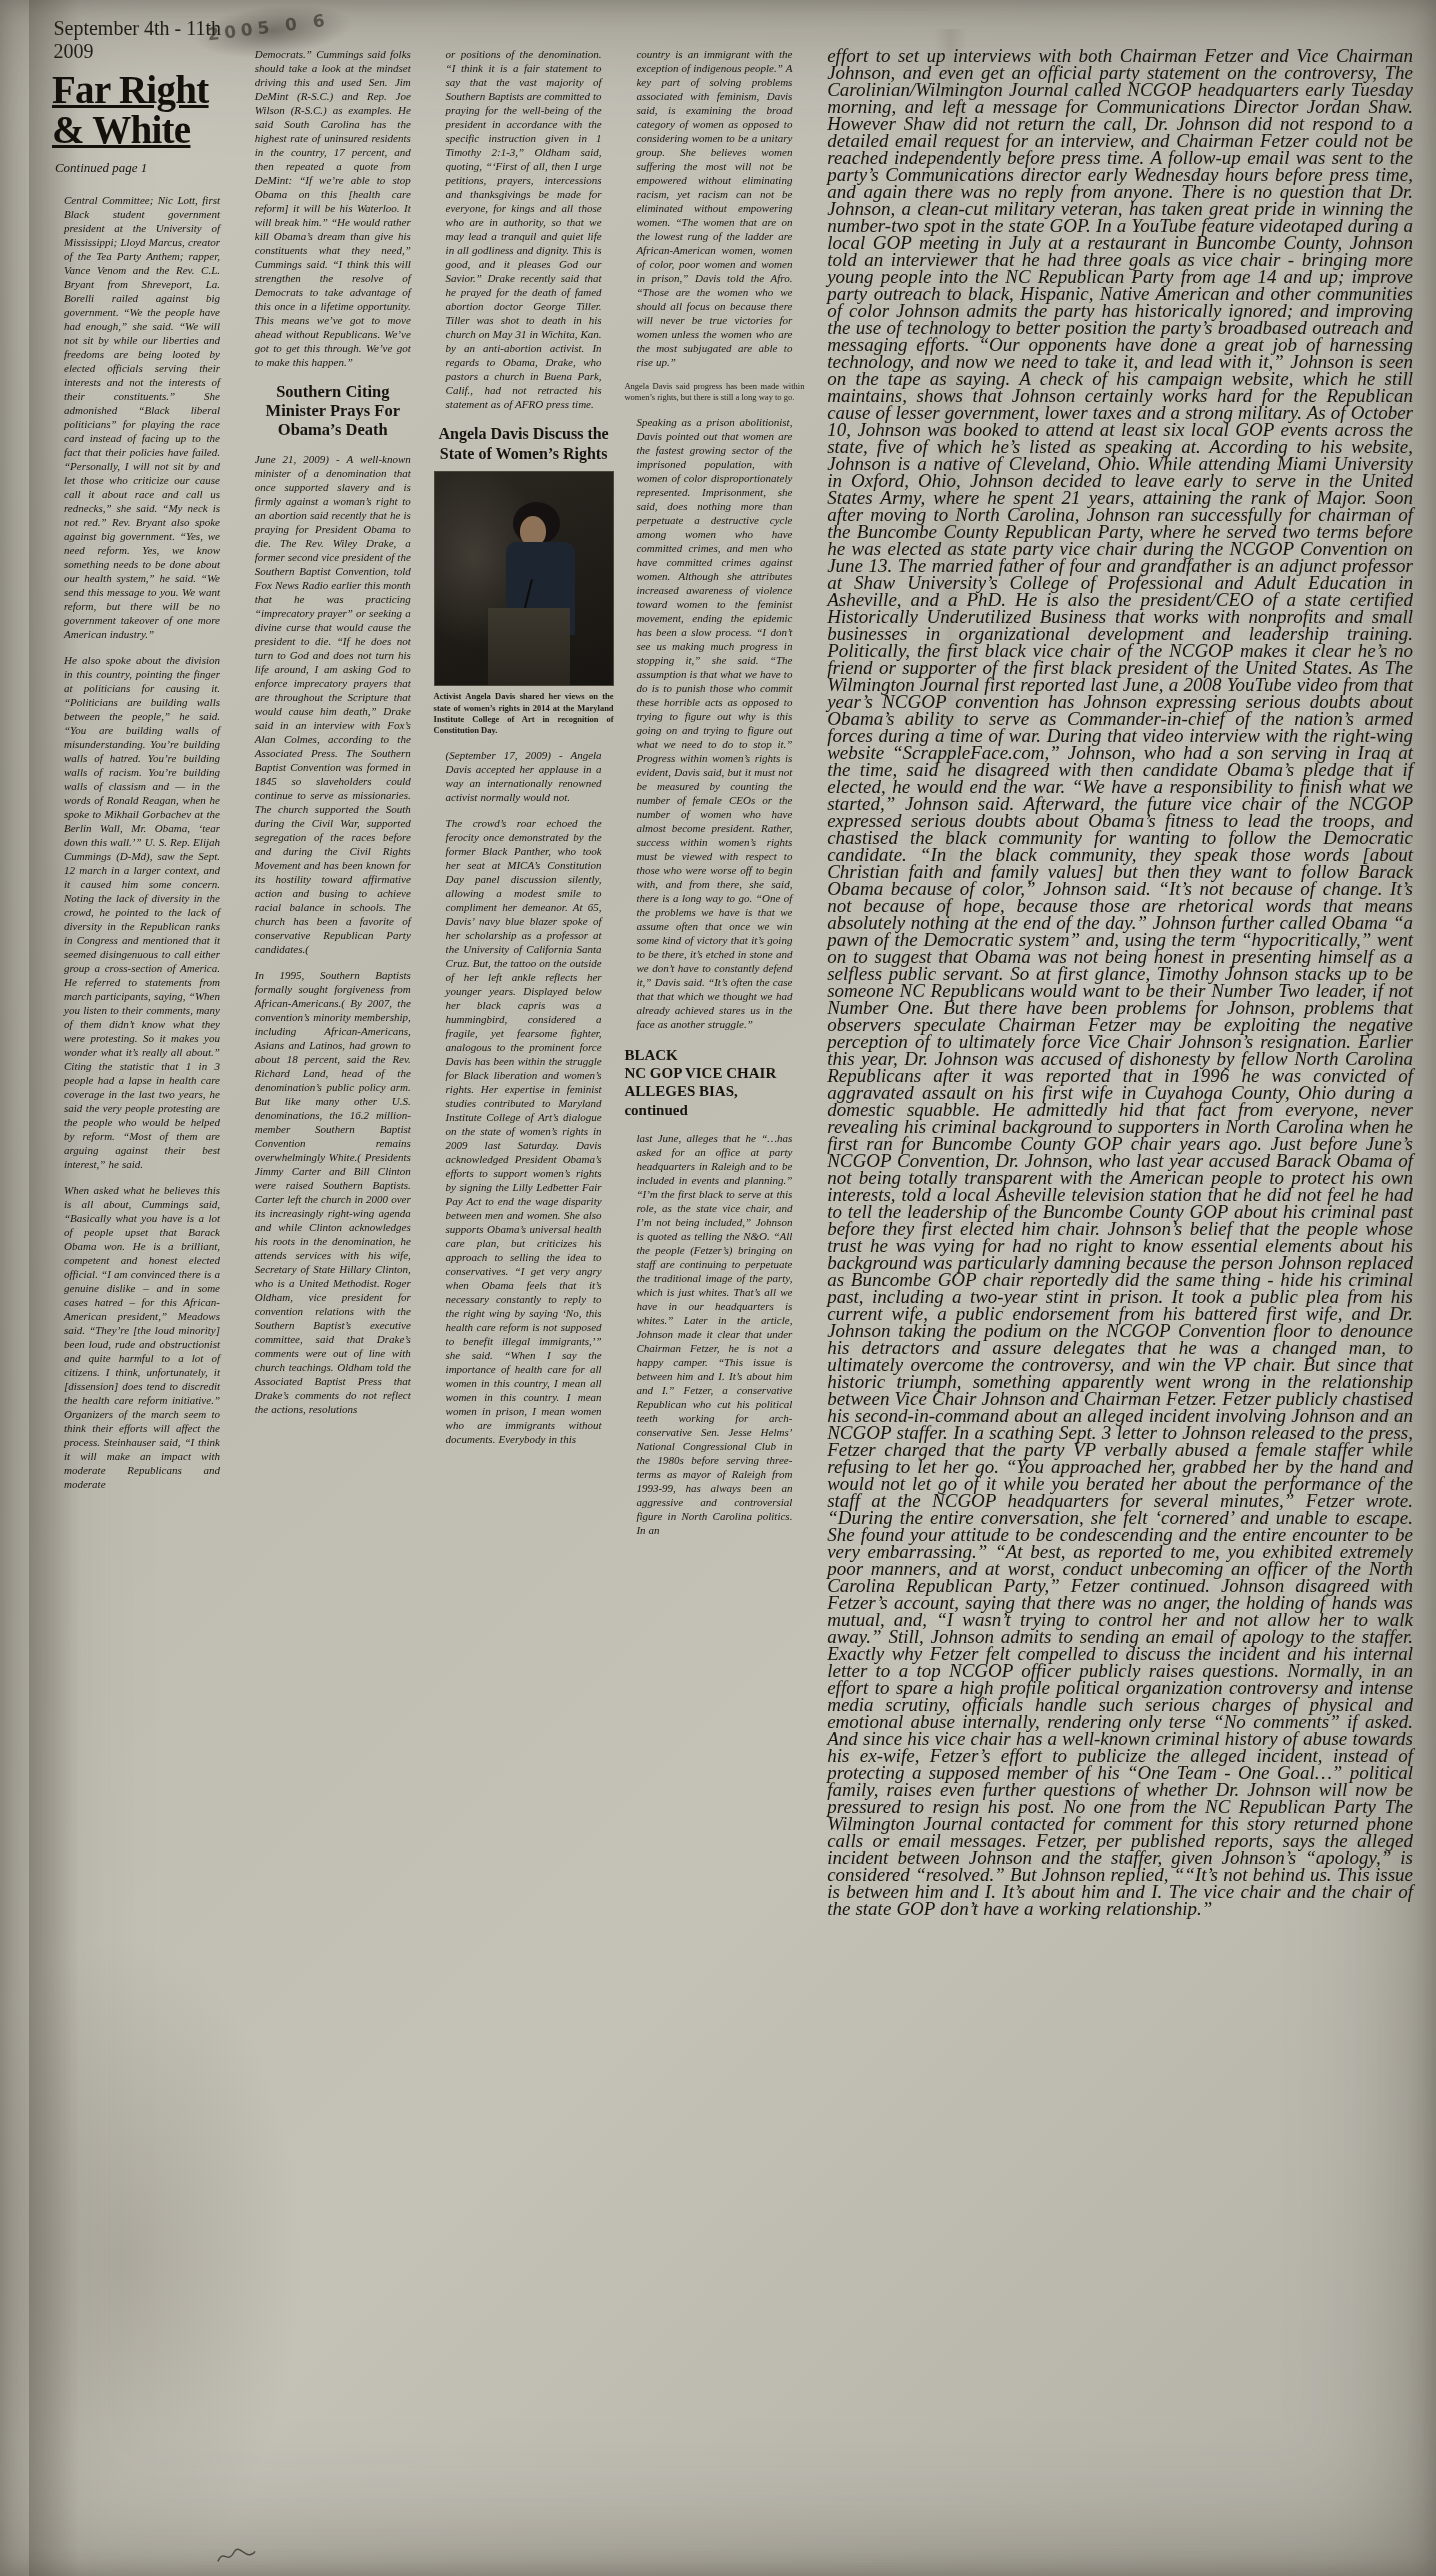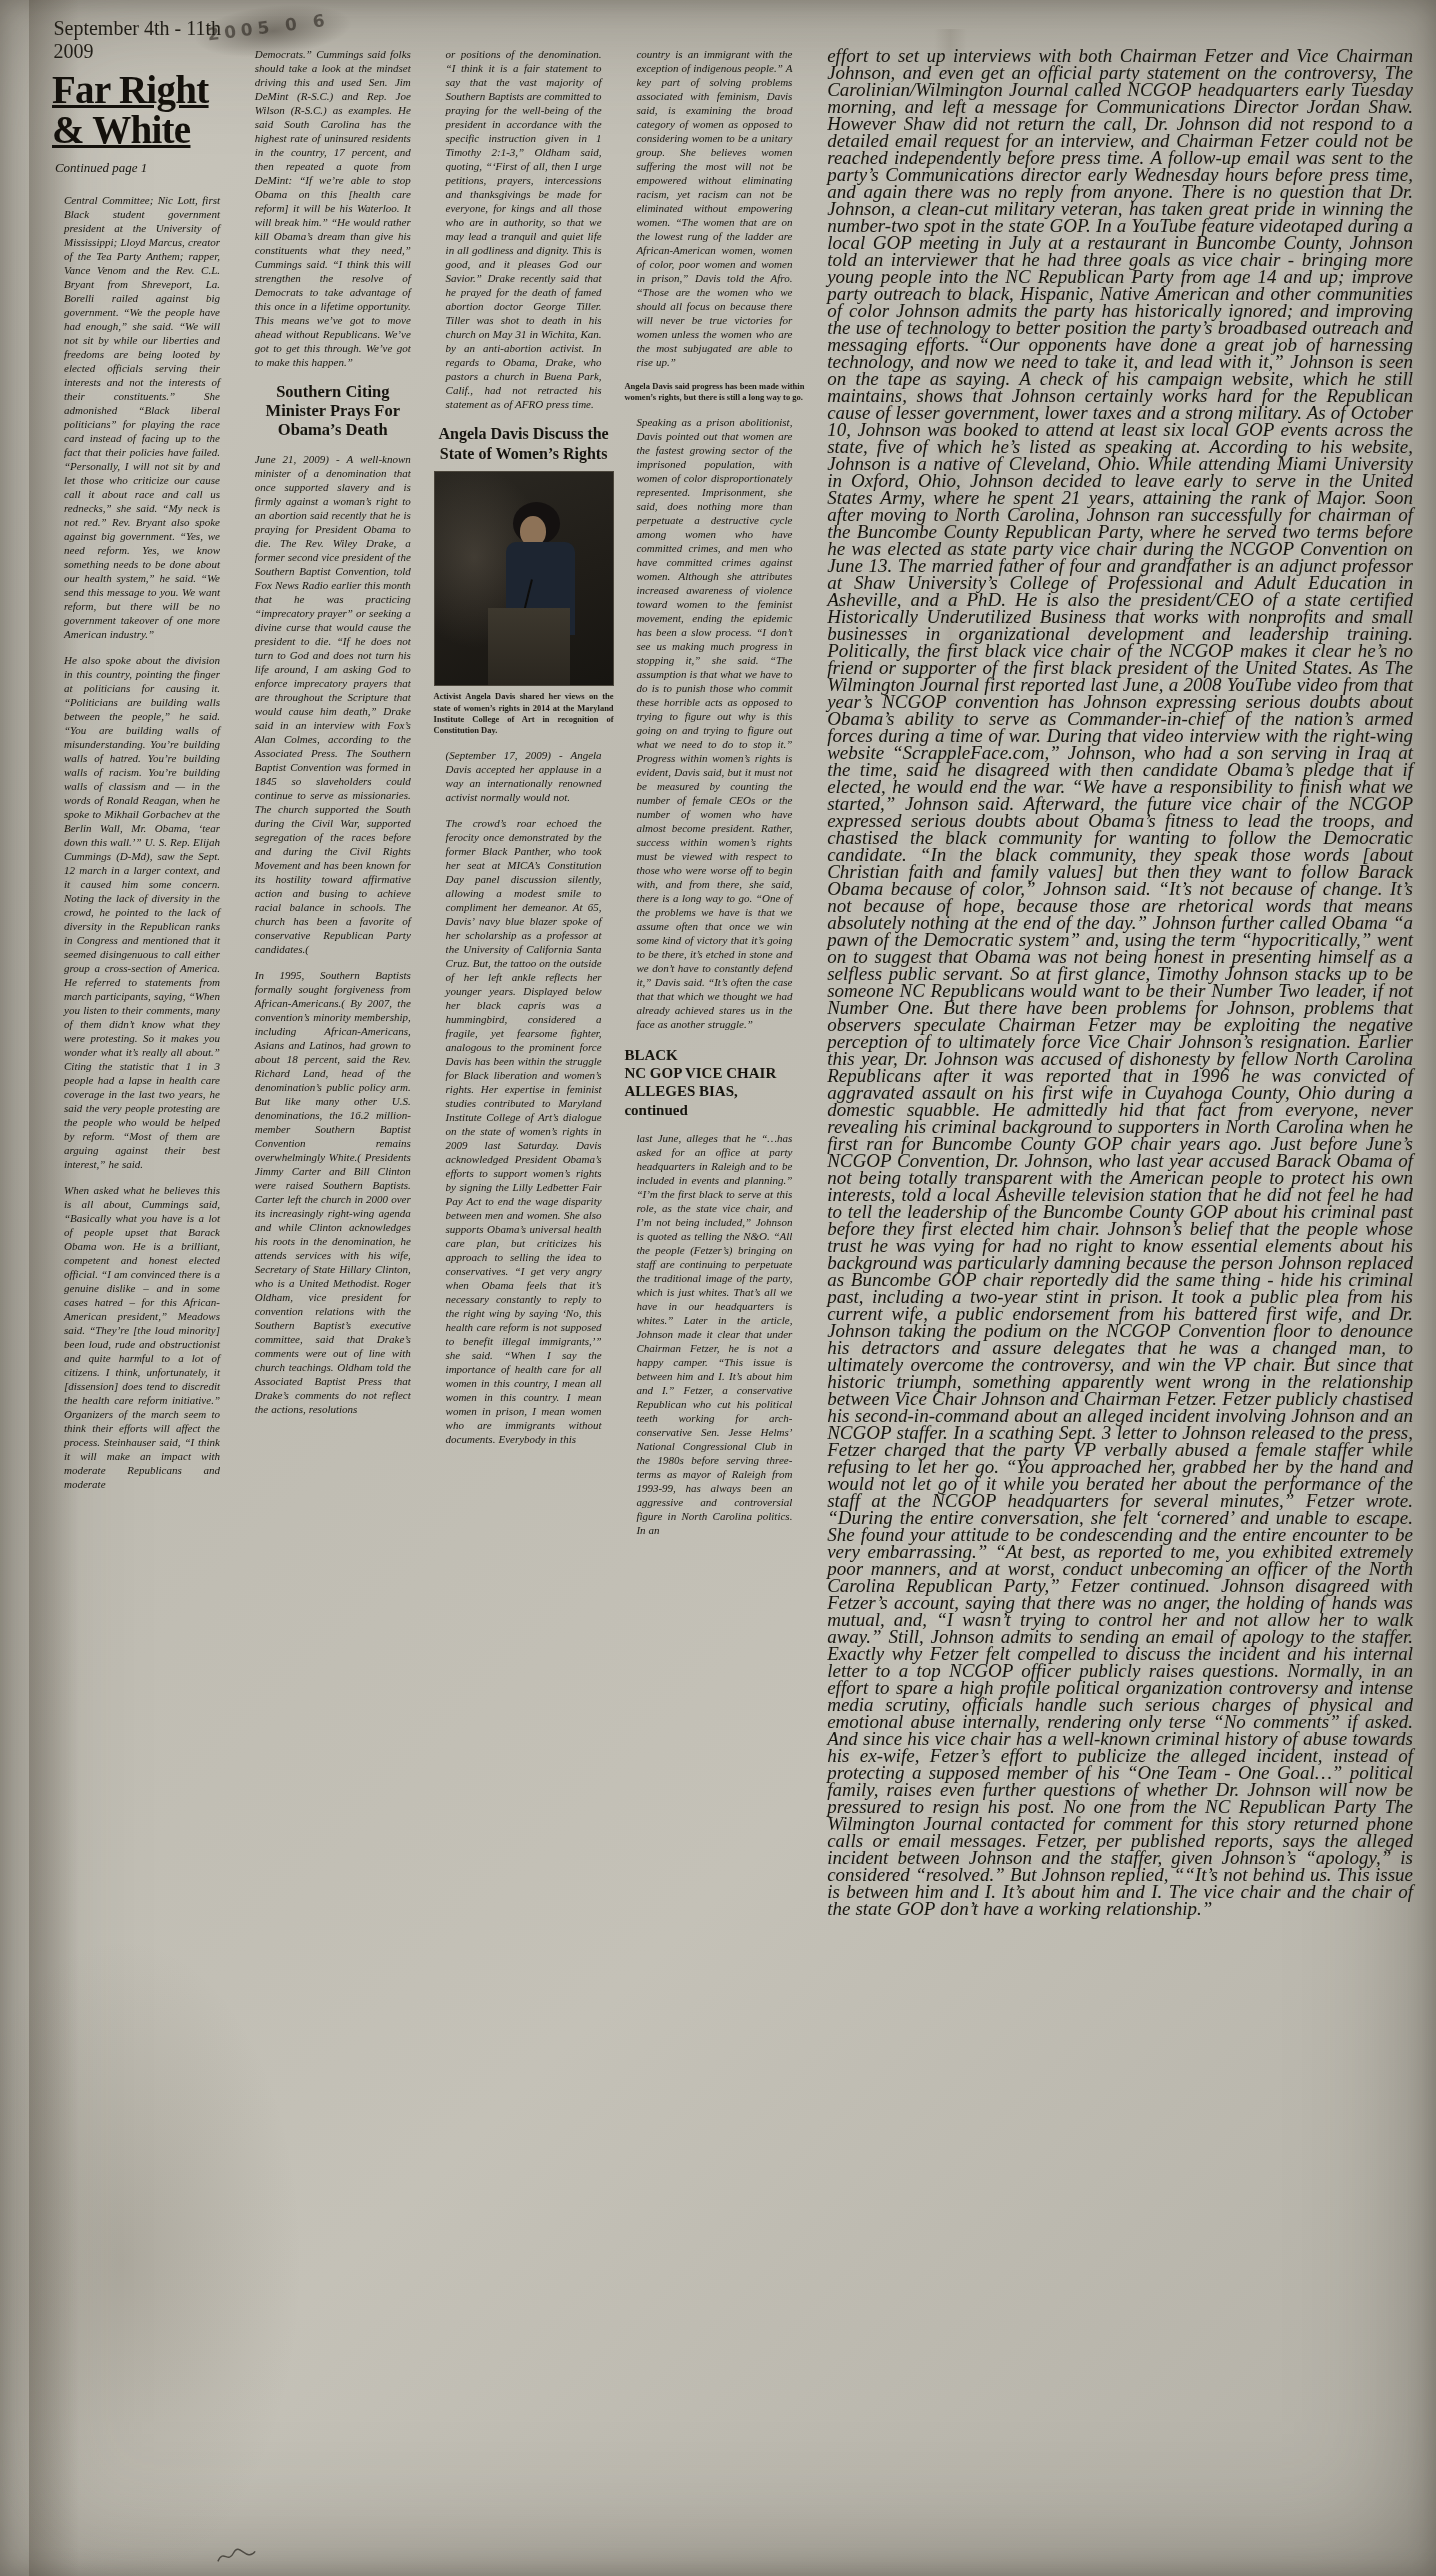--- a/index.html
+++ b/index.html
@@ -36,21 +36,21 @@
   .photo{position:relative;width:100%;height:215px;margin:2.9px 0 5.7px;background:
     radial-gradient(ellipse 101px 129px at 22% 40%, rgba(120,110,96,.35), rgba(120,110,96,0) 70%),
     linear-gradient(160deg,#2b2822 0%,#201d18 55%,#171511 100%);
     border:0.7px solid #4a453b;overflow:hidden;}
   .ph-hair{position:absolute;left:44%;top:14%;width:47px;height:43px;border-radius:50%;background:#141110;}
   .ph-head{position:absolute;left:48%;top:21%;width:26px;height:30px;border-radius:50% 50% 46% 46%;background:#8d7257;}
   .ph-body{position:absolute;left:40%;top:33%;width:69px;height:93px;border-radius:10px 10px 0 0;background:#1d2531;}
   .ph-podium{position:absolute;left:30%;bottom:0;width:46%;height:36%;background:linear-gradient(#3d382e,#2a261f);}
   .ph-mic{position:absolute;left:52%;bottom:34%;width:2.2px;height:33px;background:#0d0c0a;transform:rotate(14deg);}
   .caption{font-size:8.5px;font-weight:700;line-height:1.32;text-align:justify;margin:0 0 8.6px;color:#1c1912;}
-  .small-note{font-size:8.5px;font-weight:700;line-height:1.35;text-align:justify;margin:1.4px 0;color:#1c1912;}
+  .small-note{font-size:8.5px;font-weight:400;line-height:1.35;text-align:justify;margin:1.4px 0;color:#1c1912;}
   .pen-mark{position:absolute;left:215px;bottom:10px;opacity:.7;}
 </style>
 </head>
 <body>
 
 <div class="page">
 
   <div class="stain s1"></div>
   <div class="stain s2"></div>
   <div class="stain s3"></div>

